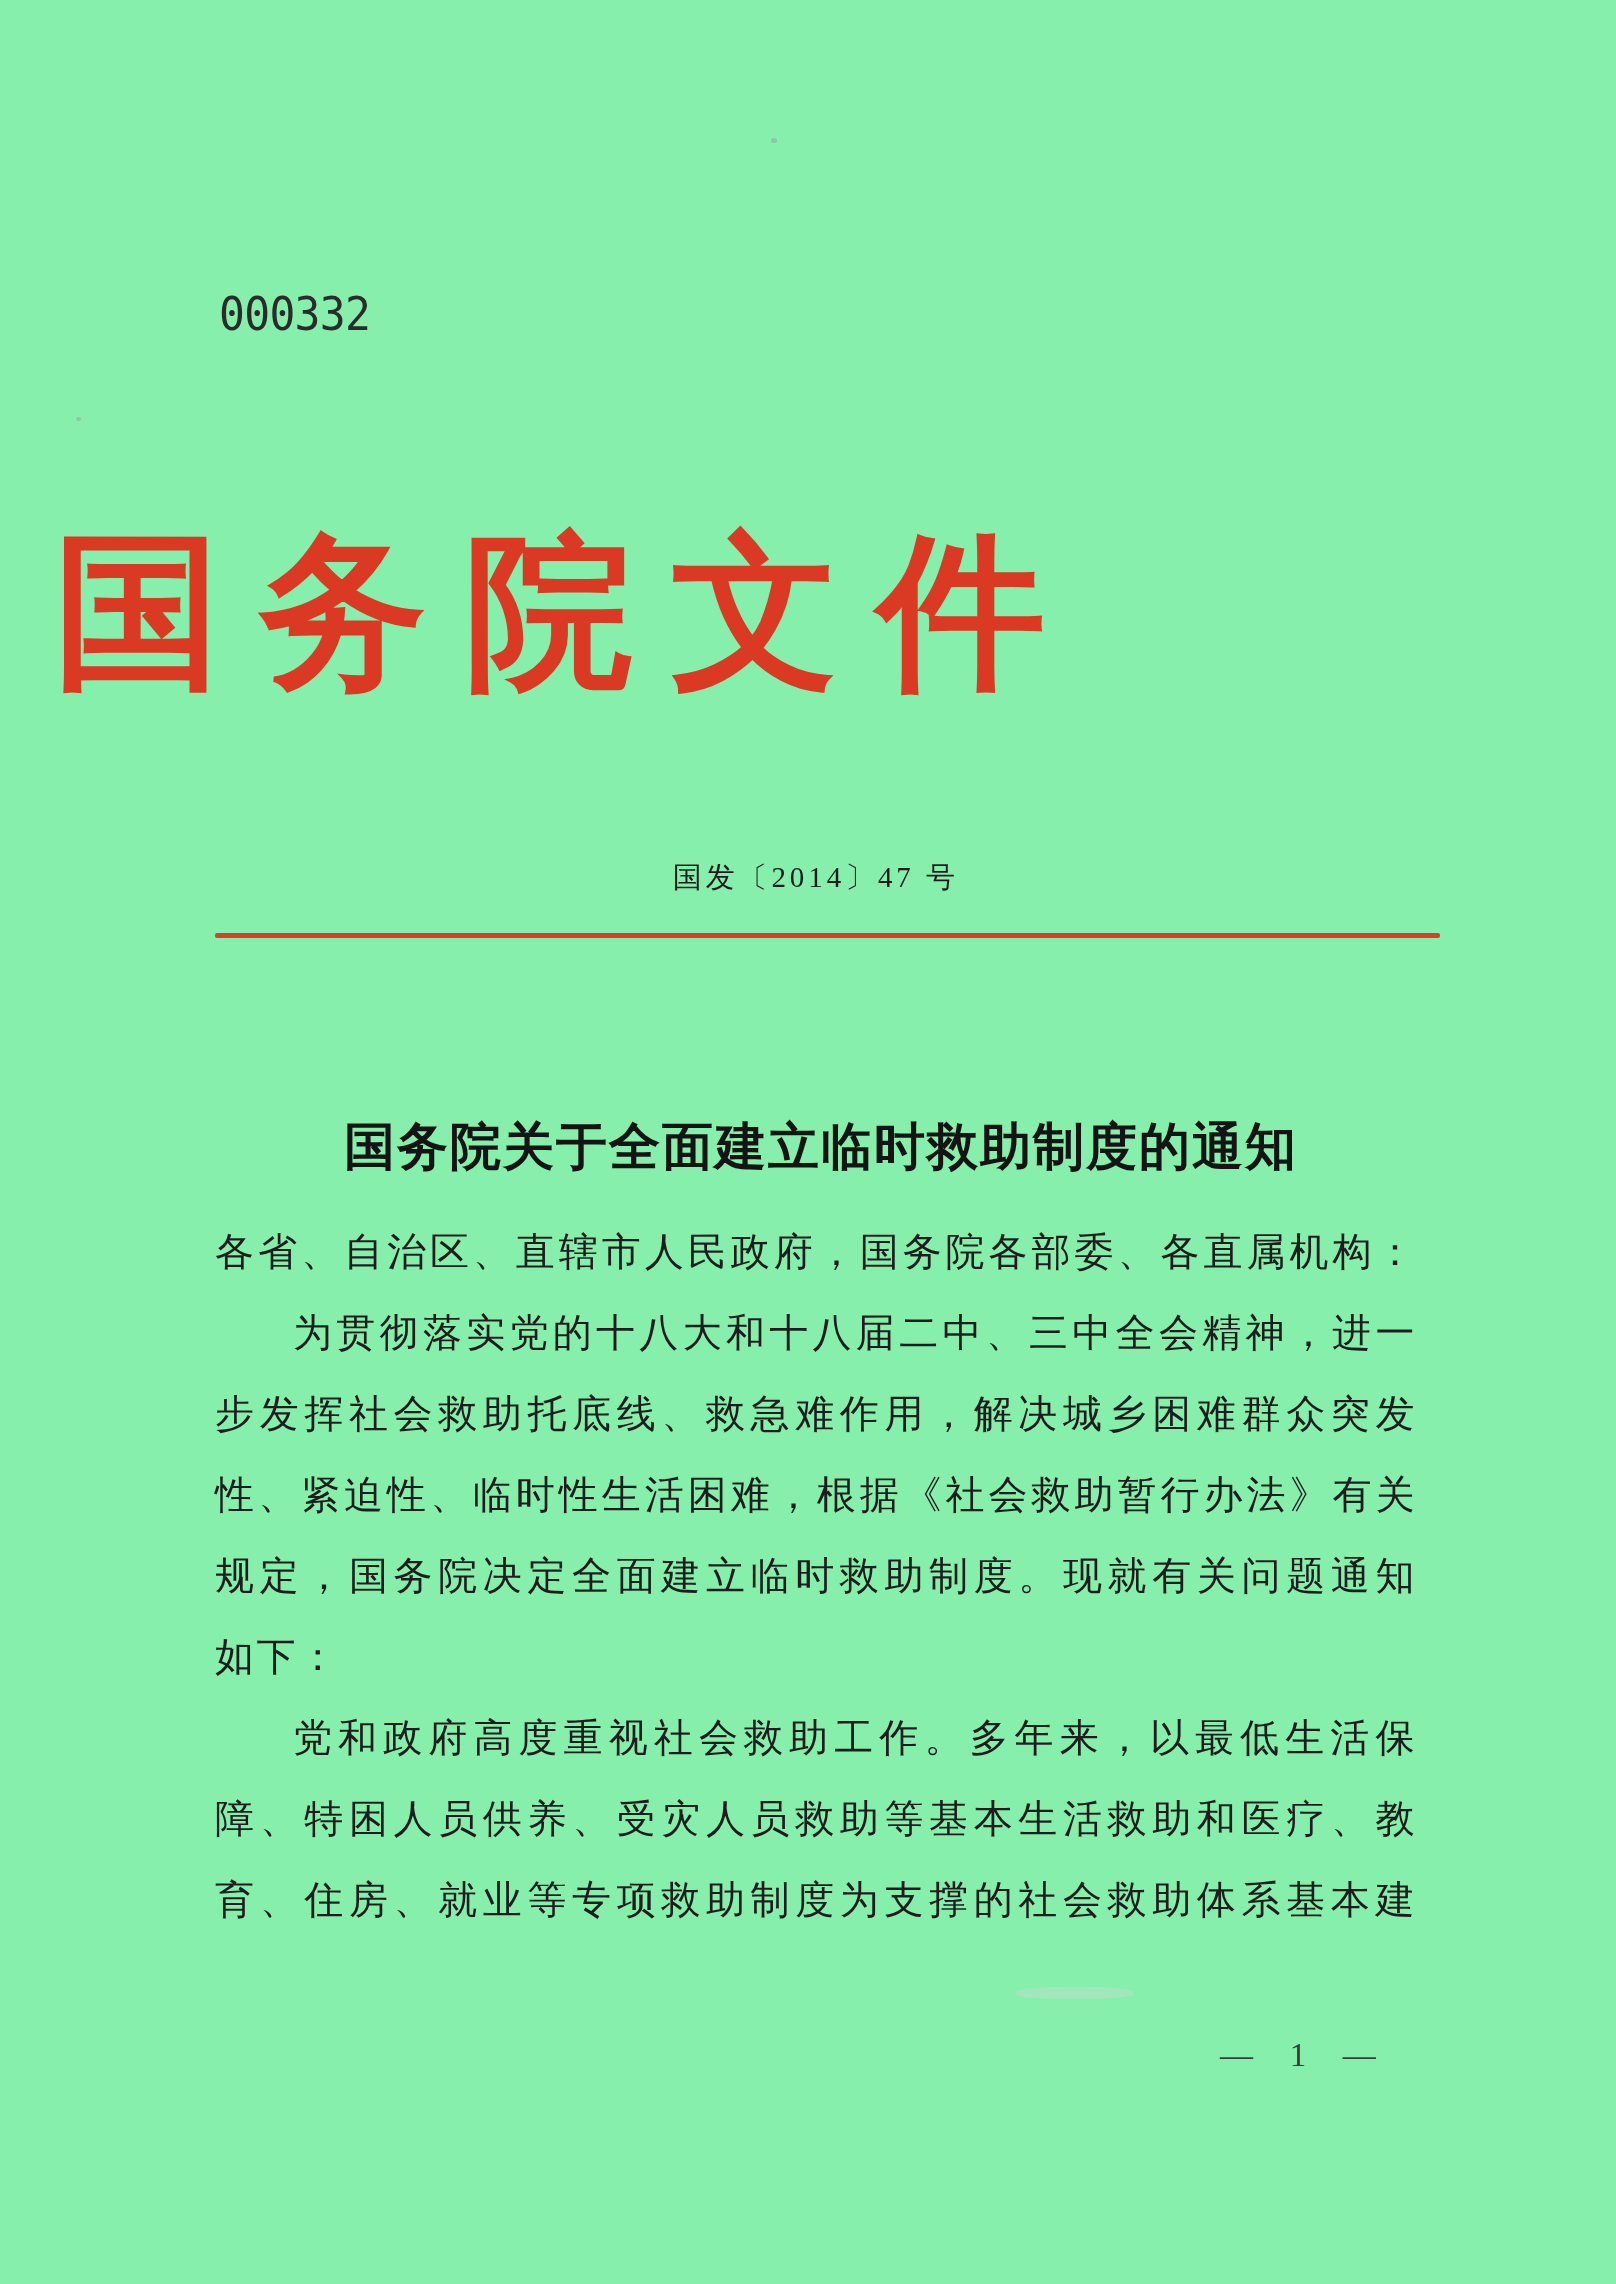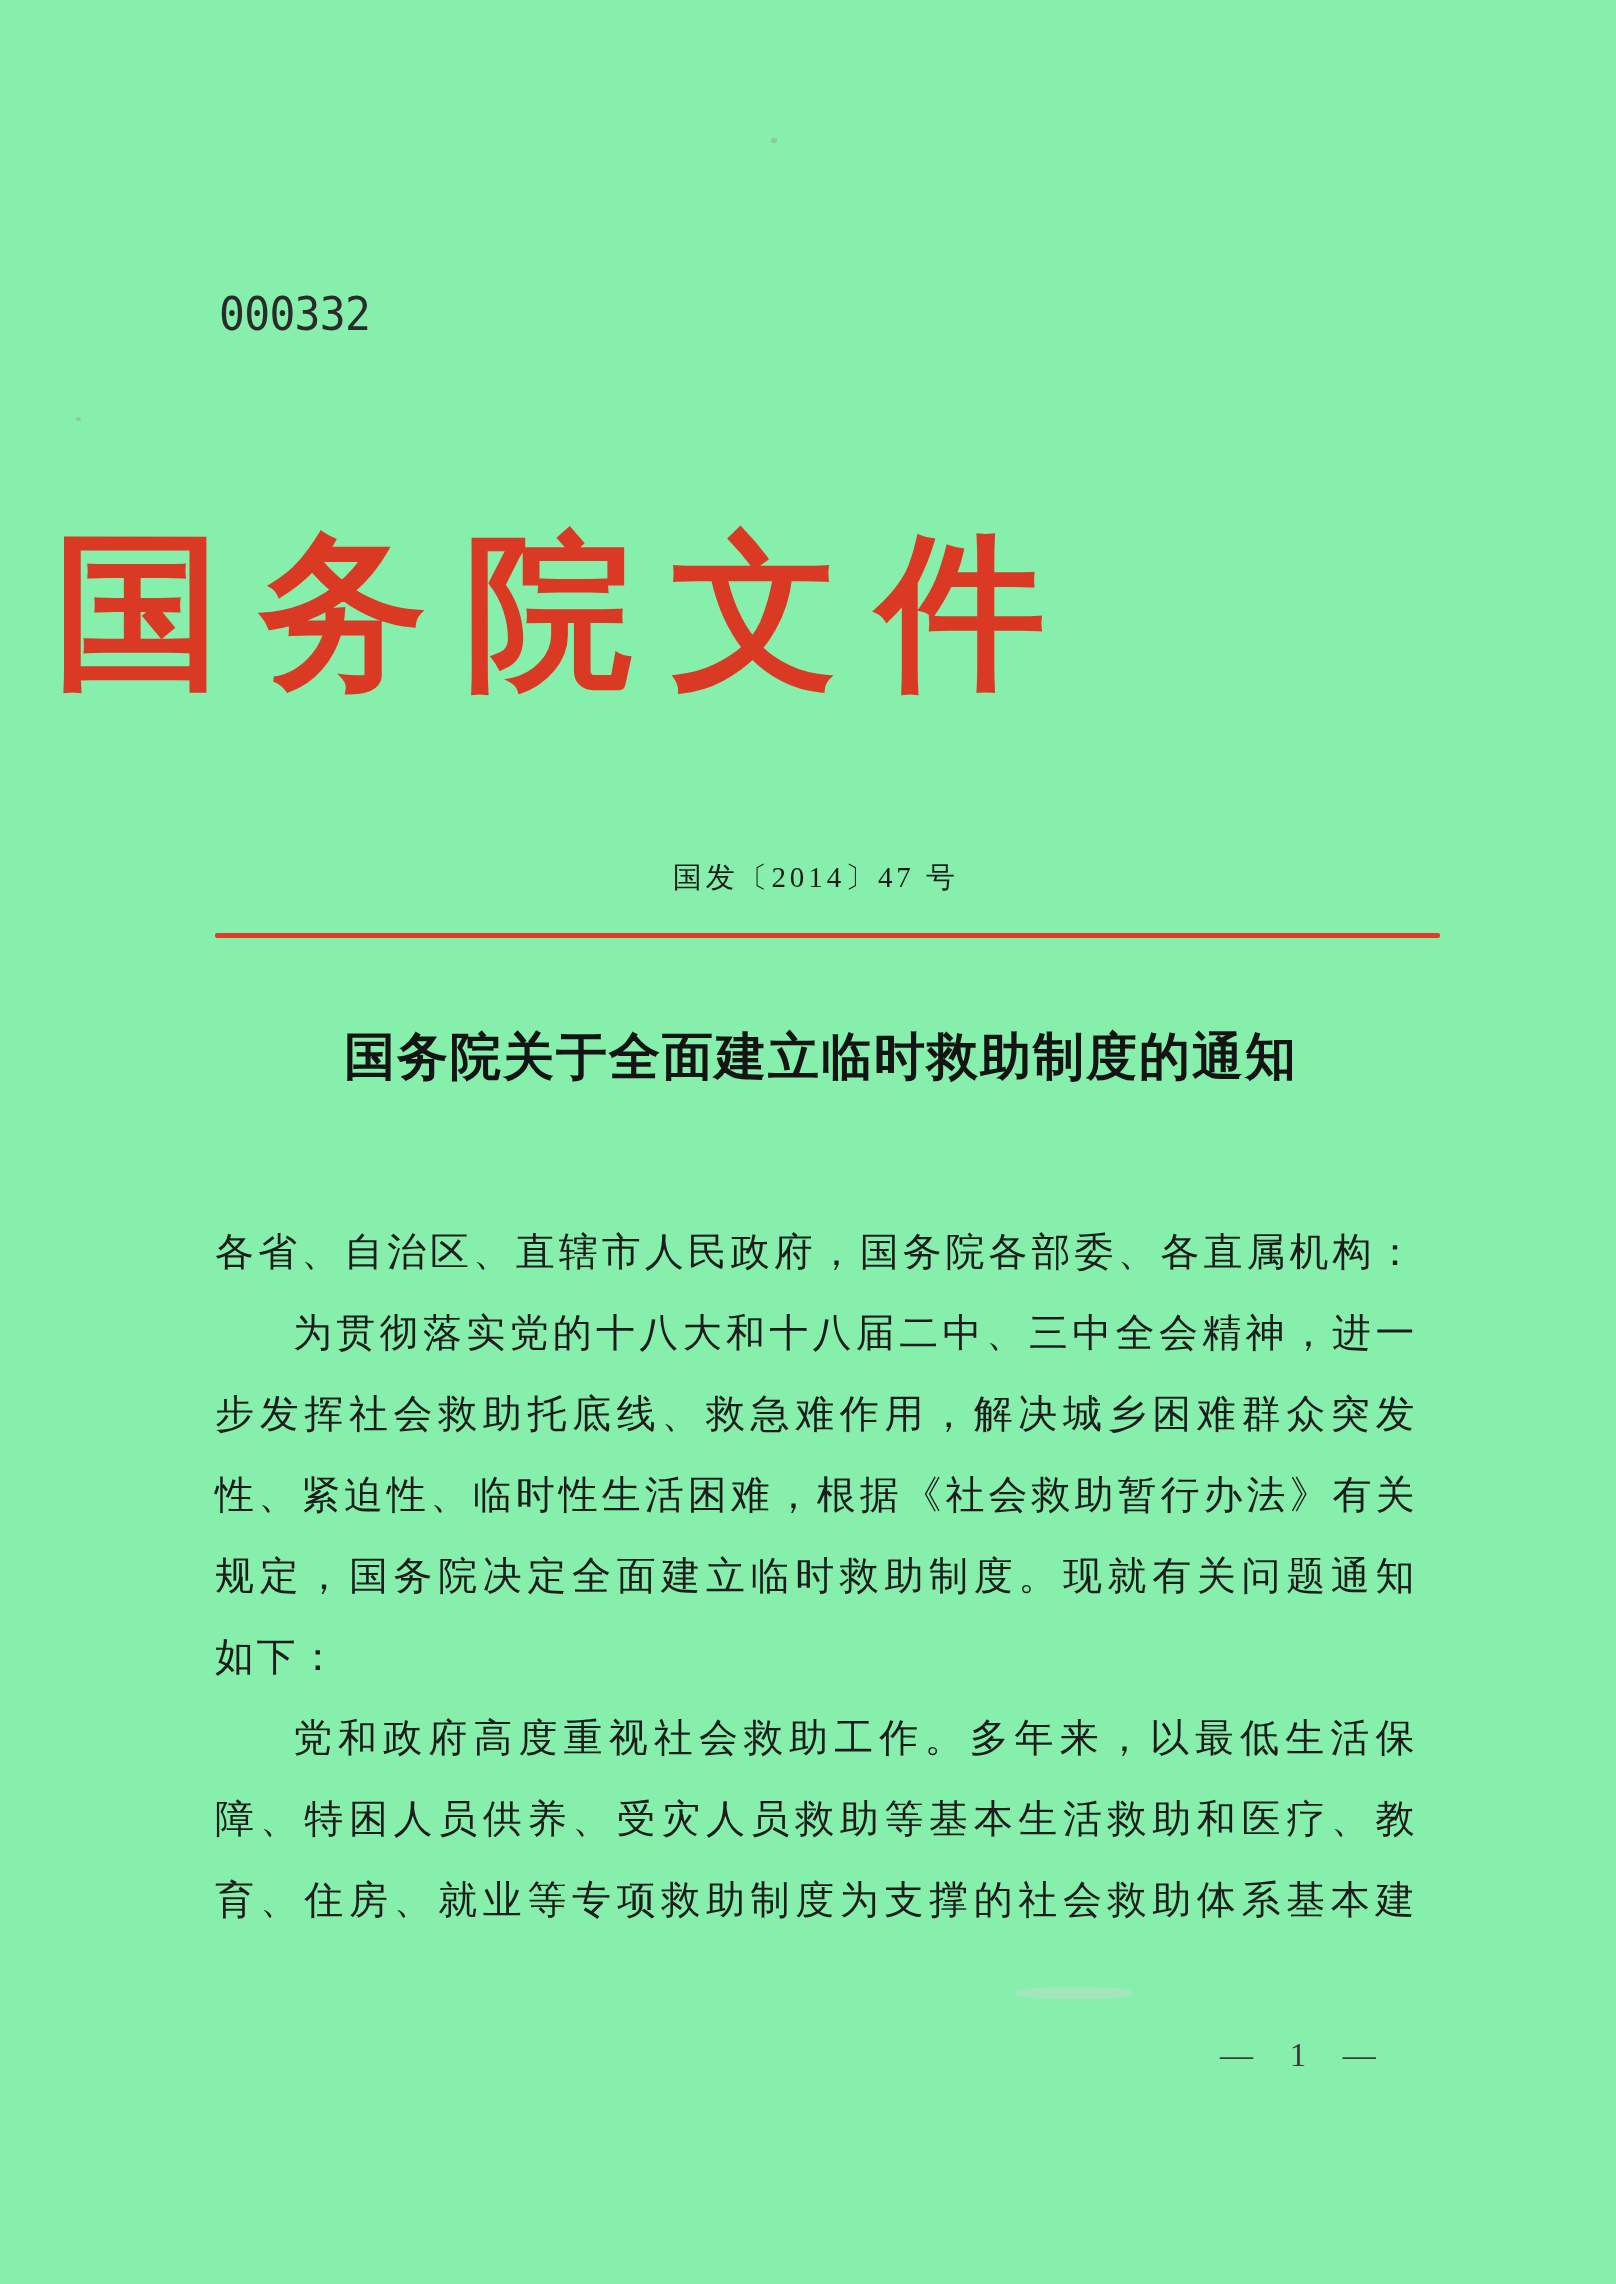--- a/index.html
+++ b/index.html
@@ -71,21 +71,21 @@
     width: 1225px;
     height: 4.6px;
     background: #dd3e29;
     border-radius: 2px;
   }
 
   
   .doc-title {
     position: absolute;
     left: 0;
-    top: 1028px;
+    top: 1118px;
     width: 100%;
     padding-left: 26px;
     box-sizing: border-box;
     margin: 0;
     text-align: center;
     font-size: 51px;
     font-weight: bold;
     line-height: 1.15;
     letter-spacing: 2px;
     color: #141414;

